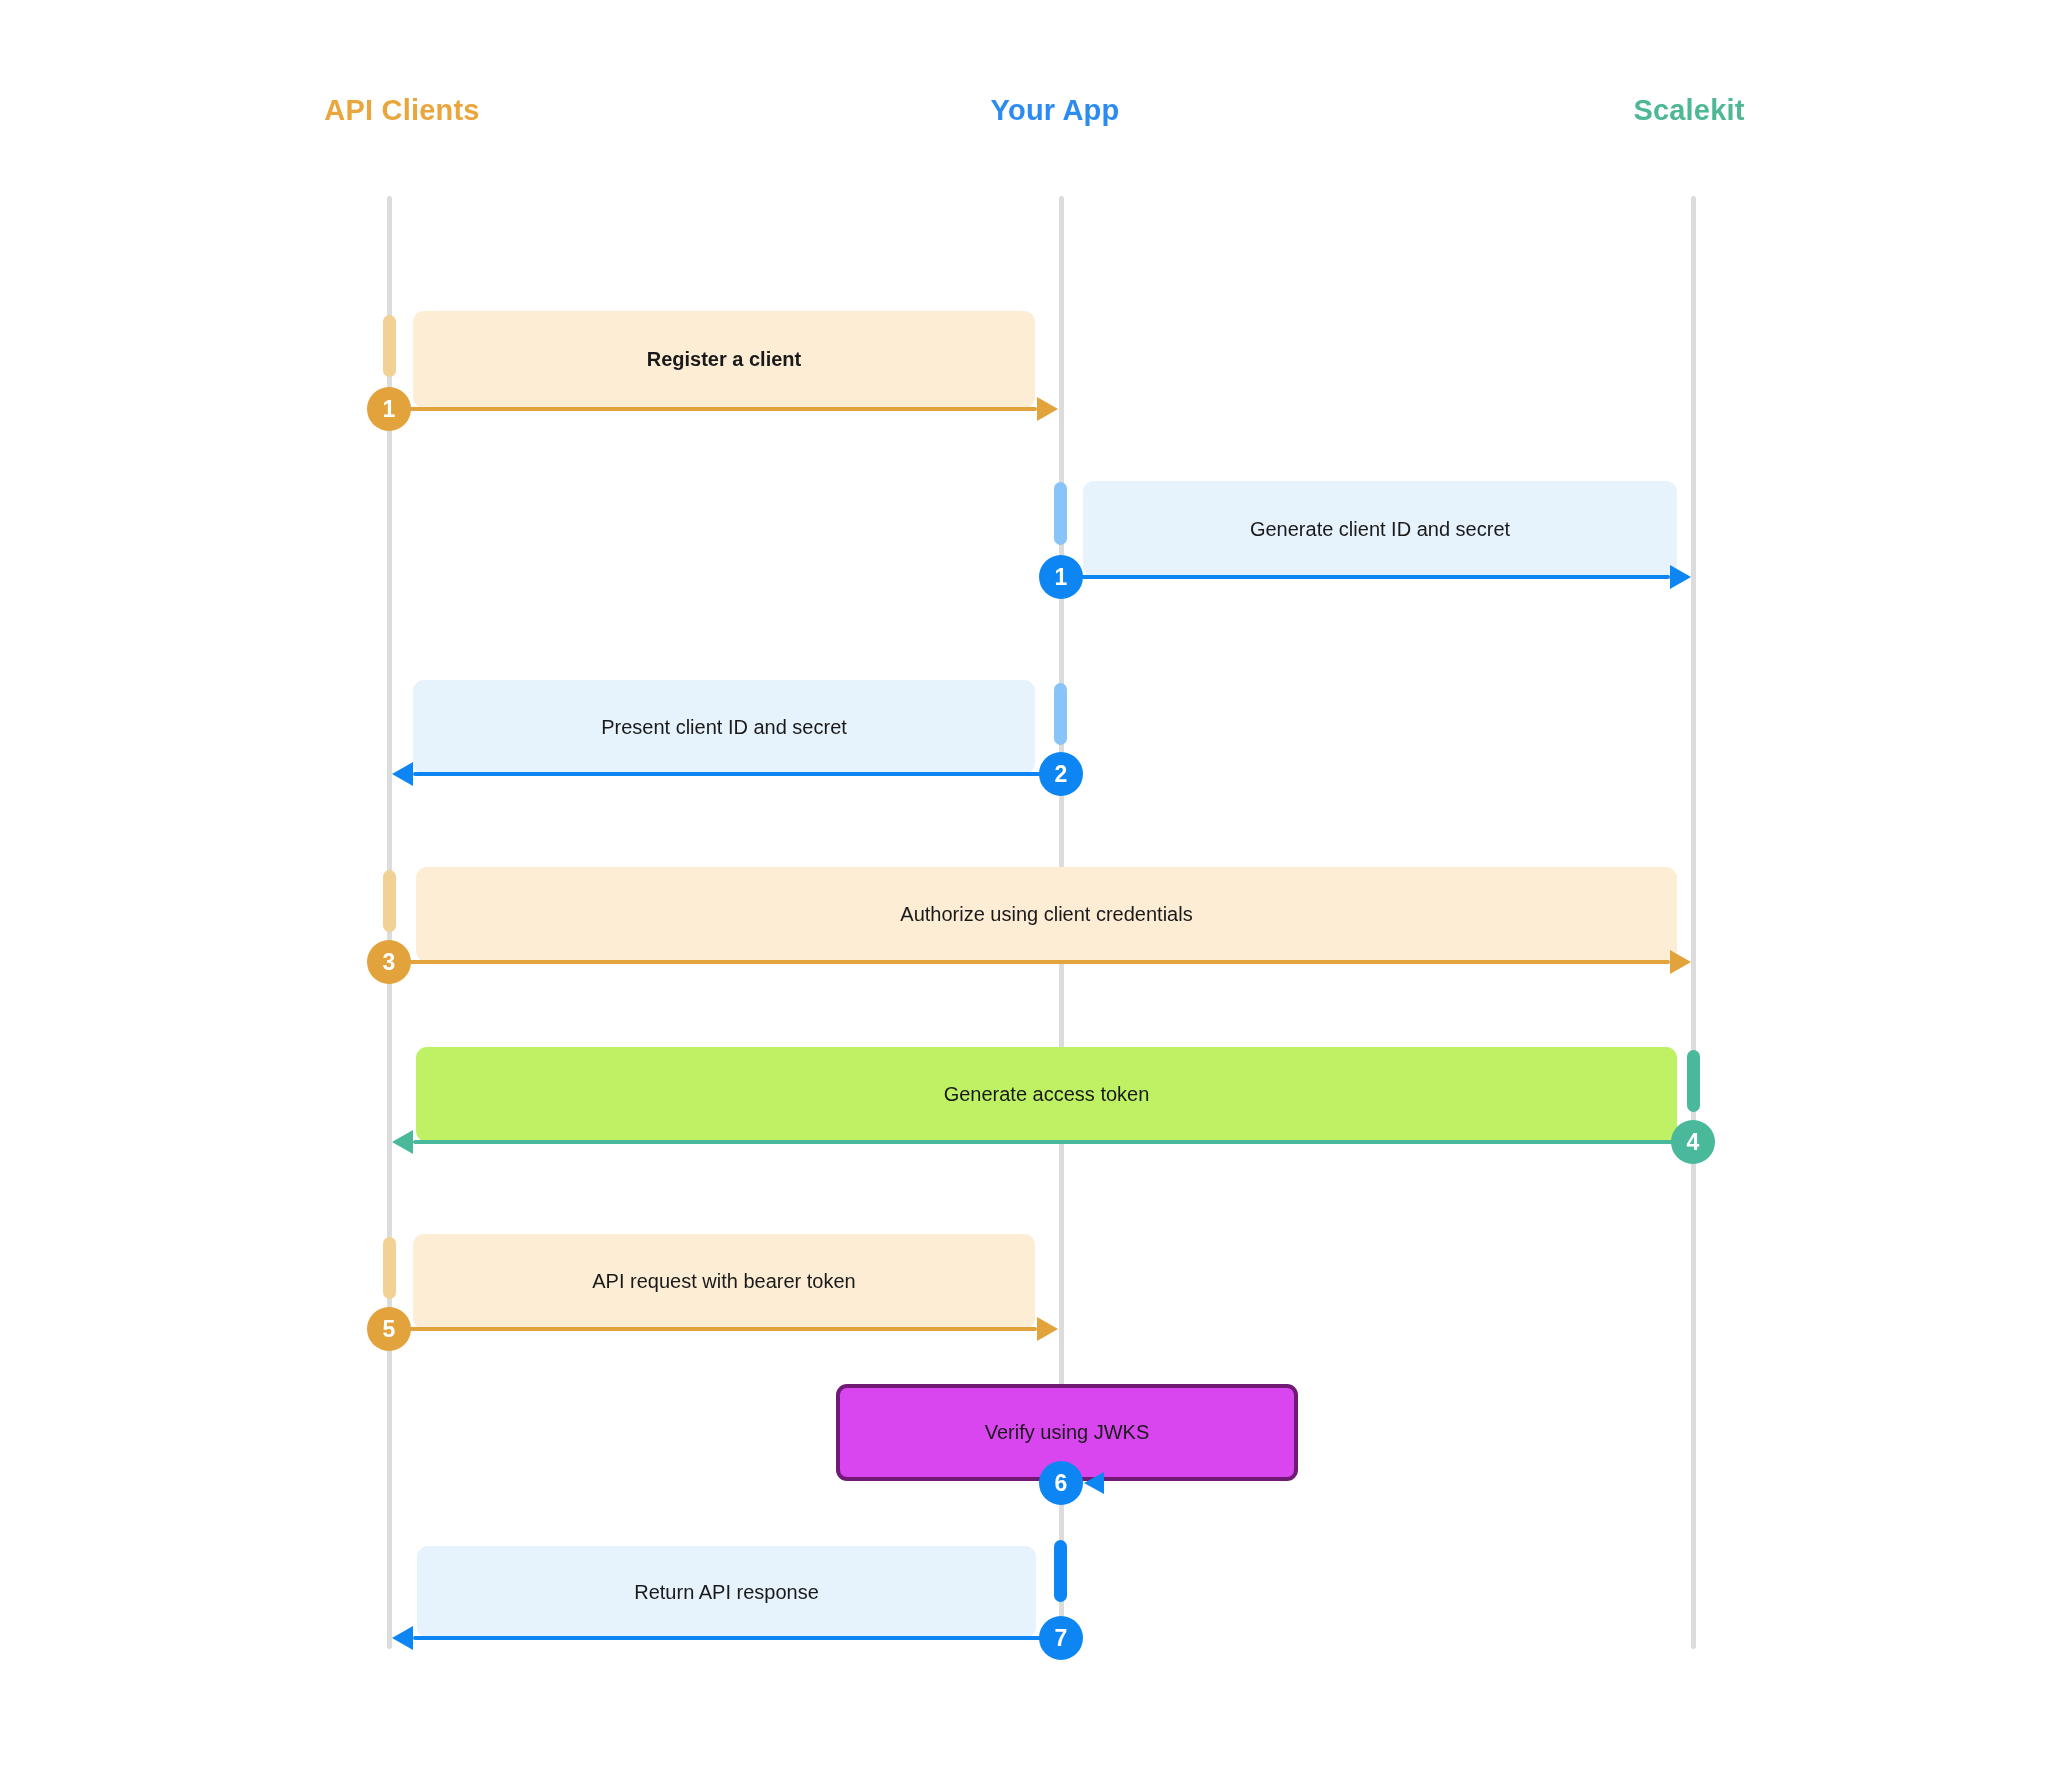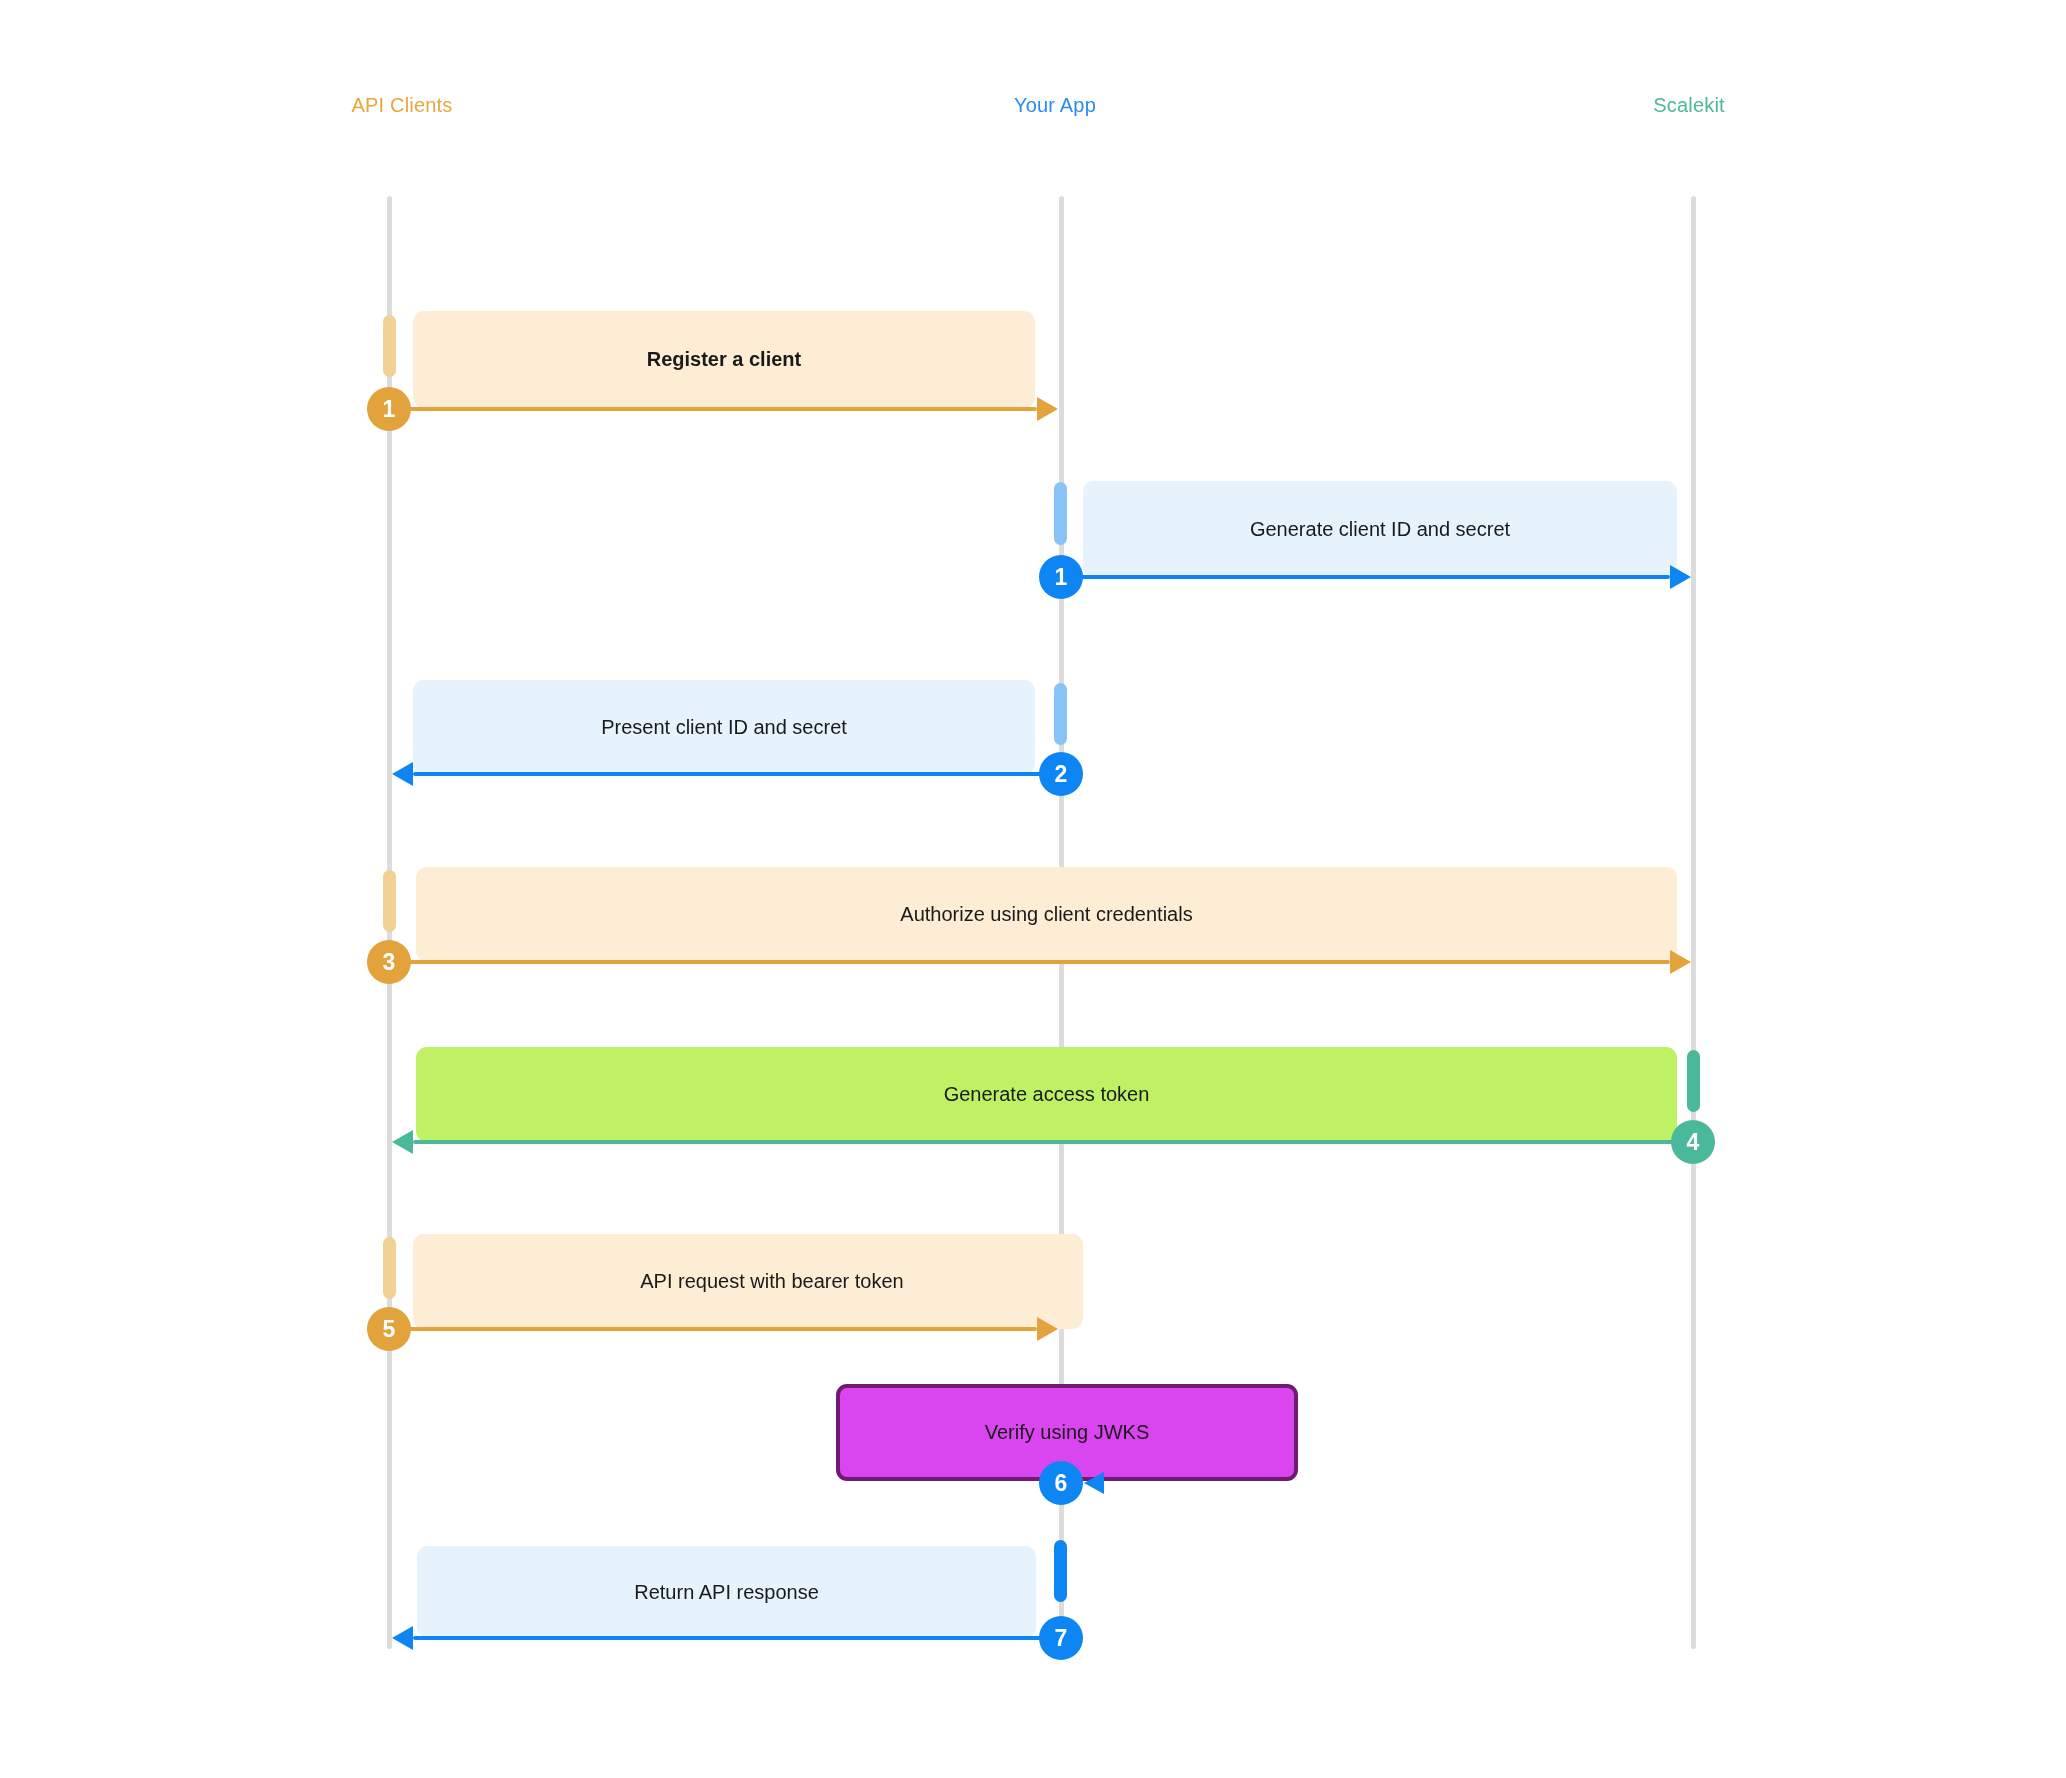--- a/index.html
+++ b/index.html
@@ -7,22 +7,22 @@
     position:relative;
     width:2066px;height:1779px;
     background:#ffffff;
     font-family:"Liberation Sans", sans-serif;
     overflow:hidden;
   }
   .abs{position:absolute;}
   .actor-label{
     position:absolute;
     transform:translateX(-50%);
-    font-size:20px;
-    font-weight:400;
+    font-size:29px;
+    font-weight:700;
     letter-spacing:0.2px;
     white-space:nowrap;
   }
   .actor-orange{color:#E9A63C;}
   .actor-blue{color:#2B8BF0;}
   .actor-teal{color:#4EB795;}
   .lifeline{
     position:absolute;
     width:4.5px;
     background:#DCDCDC;
@@ -136,21 +136,21 @@
   <div class="badge badge-orange" style="left:367px;top:940px;">3</div>
 
   <div class="msg-box fill-teal" style="left:416px;top:1047px;width:1261px;height:95px;">
     <span class="msg-label">Generate access token</span>
   </div>
   <div class="arrow-line line-teal" style="left:413px;top:1140px;width:1280px;"></div>
   <div class="arrowhead head-left-teal" style="left:392px;top:1130px;"></div>
   <div class="pill pill-teal" style="left:1687px;top:1050px;height:62px;"></div>
   <div class="badge badge-teal" style="left:1671px;top:1120px;">4</div>
 
-  <div class="msg-box fill-orange" style="left:413px;top:1234px;width:622px;height:95px;padding-left:48px;">
+  <div class="msg-box fill-orange" style="left:413px;top:1234px;width:622px;height:95px;">
     <span class="msg-label">API request with bearer token</span>
   </div>
   <div class="arrow-line line-orange" style="left:389px;top:1327px;width:648px;"></div>
   <div class="arrowhead head-right-orange" style="left:1037px;top:1317px;"></div>
   <div class="pill pill-orange" style="left:383px;top:1237px;height:62px;"></div>
   <div class="badge badge-orange" style="left:367px;top:1307px;">5</div>
 
   <div class="msg-box outlined" style="left:836px;top:1384px;width:462px;height:97px;box-sizing:border-box;">
     <span class="msg-label">Verify using JWKS</span>
   </div>

